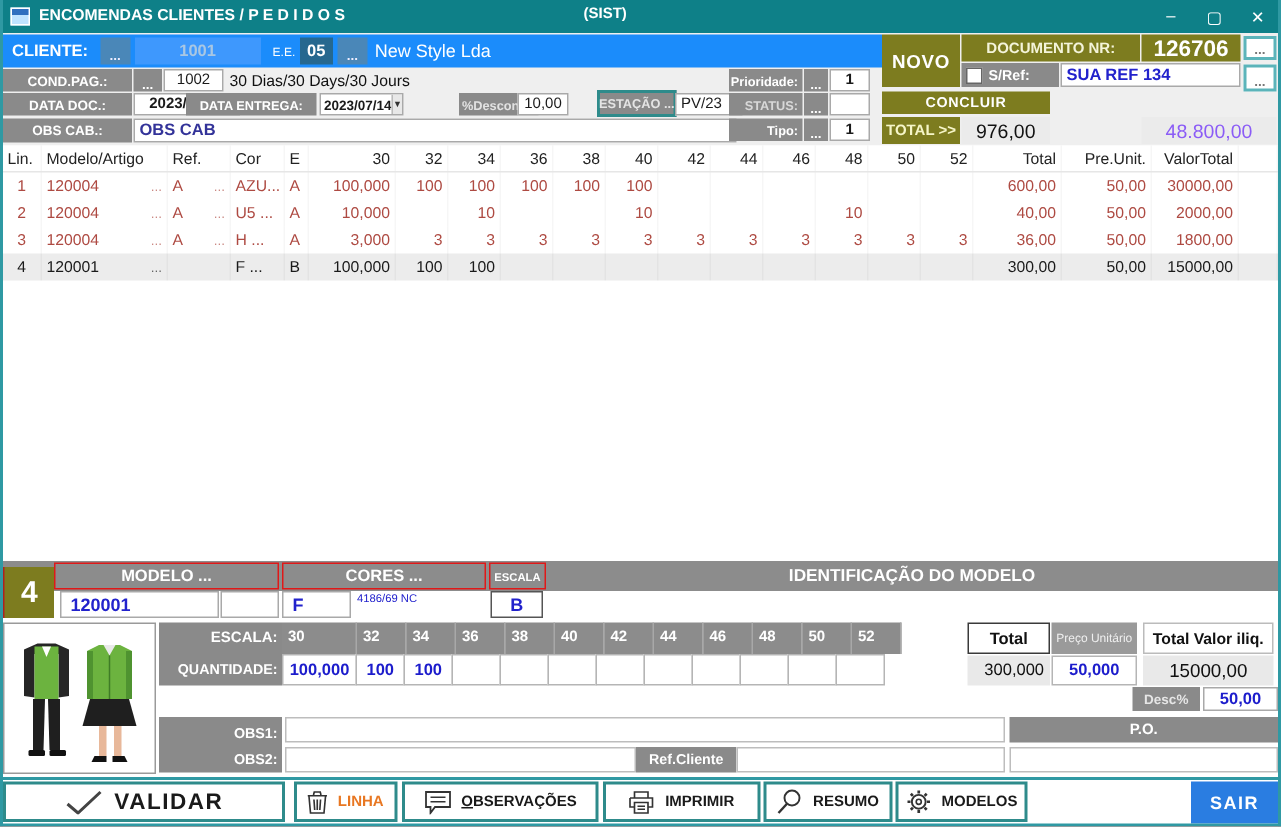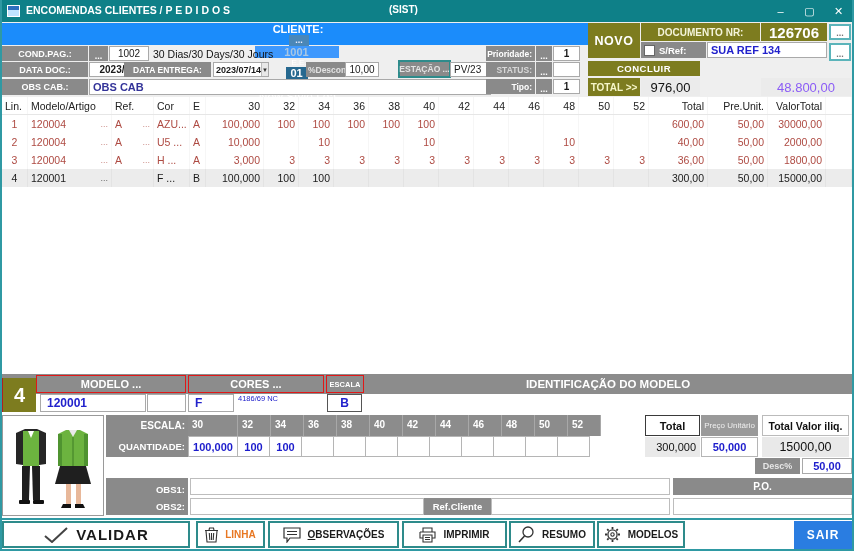--- a/index.html
+++ b/index.html
@@ -19,21 +19,21 @@
 
   
   .glabel{background:#8a8a8a;color:#fff;font-weight:bold;font-size:9px;display:flex;align-items:center;justify-content:center;padding:0 3px;white-space:nowrap;}
   .glabel.r{justify-content:flex-end;}
   .field{background:#fff;border:1px solid #a9a9a9;font-size:10px;color:#1a1a1a;display:flex;align-items:center;padding:0 3px;white-space:nowrap;overflow:hidden;}
   .dots{background:#8a8a8a;color:#fff;display:flex;align-items:flex-end;justify-content:center;font-weight:bold;font-size:9px;line-height:10px;cursor:default;}
   .olive{background:#7d7c1f;color:#fff;}
   #formbg{left:2px;top:22px;width:850px;height:75px;background:#efefef;}
 
   
-  #bar-cliente{left:2px;top:23px;width:586px;height:22px;background:#1b8cfb;display:flex;align-items:center;color:#fff;flex-direction:column;}
+  #bar-cliente{left:2px;top:23px;width:586px;height:22px;background:#1b8cfb;display:flex;align-items:center;color:#fff;}
   #cliente-label{margin-left:6px;font-size:11px;font-weight:bold;}
   .bdots{width:20px;height:18px;background:#4a87b8;color:#eef;display:flex;align-items:flex-end;justify-content:center;font-weight:bold;font-size:9px;line-height:11px;}
   #cliente-code{margin-left:3px;width:84px;height:18px;background:#3e98fd;color:#a9c7e3;font-weight:bold;font-size:11px;display:flex;align-items:center;justify-content:center;}
   #ee-label{margin-left:8px;font-size:8px;}
   #ee-value{margin-left:3px;width:22px;height:18px;background:#26688f;color:#fff;font-weight:bold;font-size:11px;display:flex;align-items:center;justify-content:center;}
   #cliente-name{margin-left:5px;font-size:12px;}
 
   
   #lbl-condpag{left:2px;top:46px;width:86px;height:15px;}
   #btn-condpag-dots{left:89px;top:46px;width:19px;height:15px;}
@@ -153,21 +153,21 @@
     <div class="abs winbtn" id="btn-close">✕</div>
   </div>
 
   <div class="abs" id="formbg"></div>
 
   <div class="abs" id="bar-cliente">
     <span id="cliente-label">CLIENTE:</span>
     <span class="bdots" style="margin-left:8px;">...</span>
     <span id="cliente-code">1001</span>
     <span id="ee-label">E.E.</span>
-    <span id="ee-value">01</span>
+    <span id="ee-value">05</span>
     <span class="bdots" style="margin-left:3px;">...</span>
     <span id="cliente-name">New Style Lda</span>
   </div>
 
   <div class="abs glabel" id="lbl-condpag">COND.PAG.:</div>
   <div class="abs dots" id="btn-condpag-dots">...</div>
   <div class="abs field" id="fld-condpag">1002</div>
   <div class="abs" id="txt-condpag">30 Dias/30 Days/30 Jours</div>
   <div class="abs glabel r" id="lbl-prior">Prioridade:</div>
   <div class="abs dots" id="btn-prior-dots">...</div>

